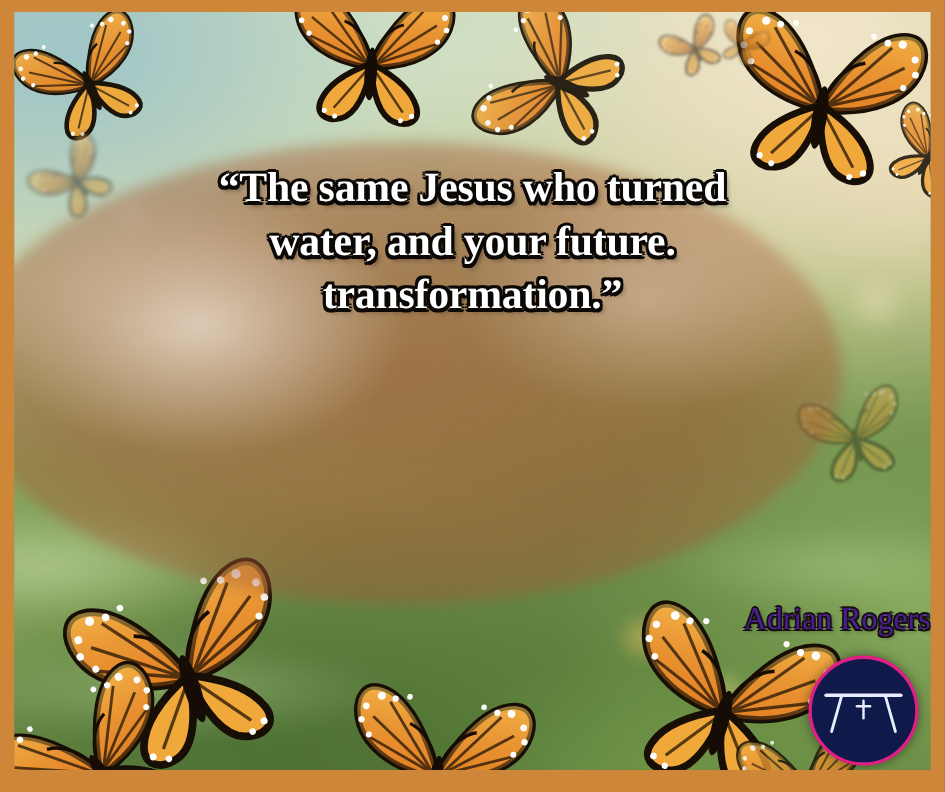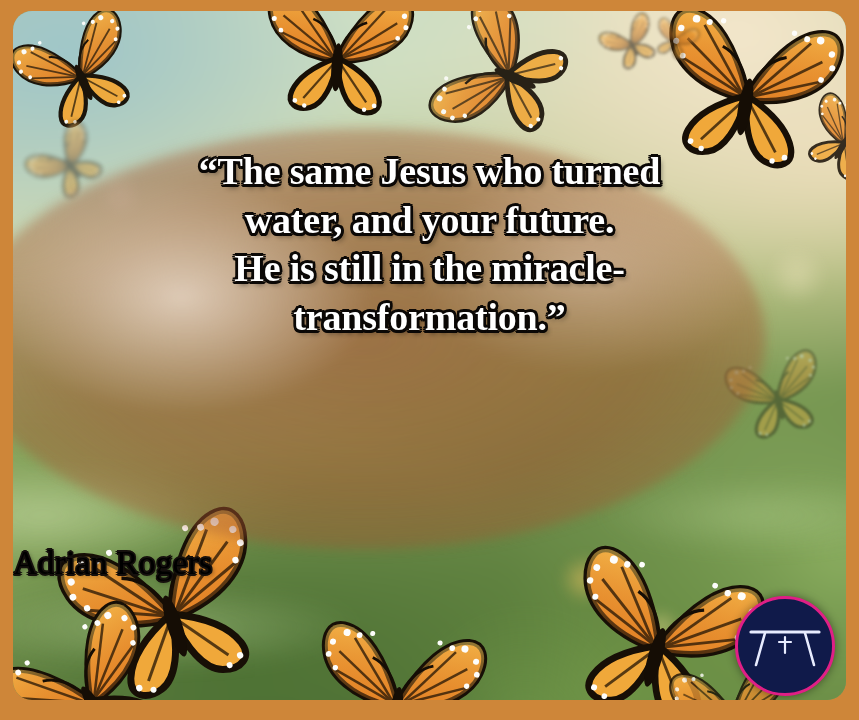--- a/index.html
+++ b/index.html
@@ -12,21 +12,20 @@
     background:#ce8639;
     font-family:"Liberation Serif", serif;
   }
 
   
   #photo{
     position:absolute;
     left:13px; top:11px; right:13px; bottom:20px;
     overflow:hidden;
     background:#7e9a6a;
-    border-radius:19px;
   }
 
   
   .bg-layer{position:absolute;inset:-8%;}
   .bg-base{
     background:
       radial-gradient(ellipse 52% 40% at 12% 12%, #9fc6c9 0%, rgba(159,198,201,0) 62%),
       radial-gradient(ellipse 48% 38% at 42% 6%,  #cfe0c6 0%, rgba(207,224,198,0) 60%),
       radial-gradient(ellipse 60% 50% at 82% 10%, #f3e6cb 0%, rgba(243,230,203,0) 66%),
       radial-gradient(ellipse 70% 44% at 95% 24%, #e8d7ae 0%, rgba(232,215,174,0) 70%),
@@ -101,25 +100,25 @@
       -2.4px  2.4px 0 #0b0806, 2.4px  2.4px 0 #0b0806,
       -2.8px 0 0 #0b0806, 2.8px 0 0 #0b0806,
        0 -2.8px 0 #0b0806, 0 2.8px 0 #0b0806,
       -1.5px 3.2px 0 #0b0806, 1.5px 3.2px 0 #0b0806,
        3px 4px 5px rgba(0,0,0,.45);
   }
   #attribution{
     position:absolute;
     left:0;right:0;
     top:535px;
-    text-align:left;
+    text-align:right;
     font-family:"Liberation Serif", serif;
-    font-size:34px;
+    font-size:29px;
     line-height:34px;
-    color:#000000;
+    color:#4c1d95;
     text-shadow:
       -1.4px -1.4px 0 #15100d, 1.4px -1.4px 0 #15100d,
       -1.4px  1.4px 0 #15100d, 1.4px  1.4px 0 #15100d,
        0 1.8px 0 #15100d, 0 -1.6px 0 #15100d,
        2px 2px 4px rgba(0,0,0,.5);
   }
 
   
   #logo-badge{
     position:absolute;
@@ -272,21 +271,20 @@
           <use href="#bf"></use>
         </svg>
       </div>
 
     <div id="ellipse2"></div>
     <div id="ellipse"></div>
 
     <div id="quote-block">
       <div class="qline">“The same Jesus who turned</div>
       <div class="qline">water, and your future.</div>
-      <div class="qline">He is still in the miracle-</div>
       <div class="qline">transformation.”</div>
     </div>
 
     <div id="attribution">Adrian Rogers</div>
 
     <div id="logo-badge">
       <svg width="76" height="62" viewBox="0 0 76 62">
         <line x1="4" y1="17" x2="72" y2="17" stroke="#e8ecff" stroke-width="3.2" stroke-linecap="round"></line>
         <line x1="18" y1="18" x2="9" y2="50" stroke="#e8ecff" stroke-width="2.6" stroke-linecap="round"></line>
         <line x1="58" y1="18" x2="67" y2="50" stroke="#e8ecff" stroke-width="2.6" stroke-linecap="round"></line>

